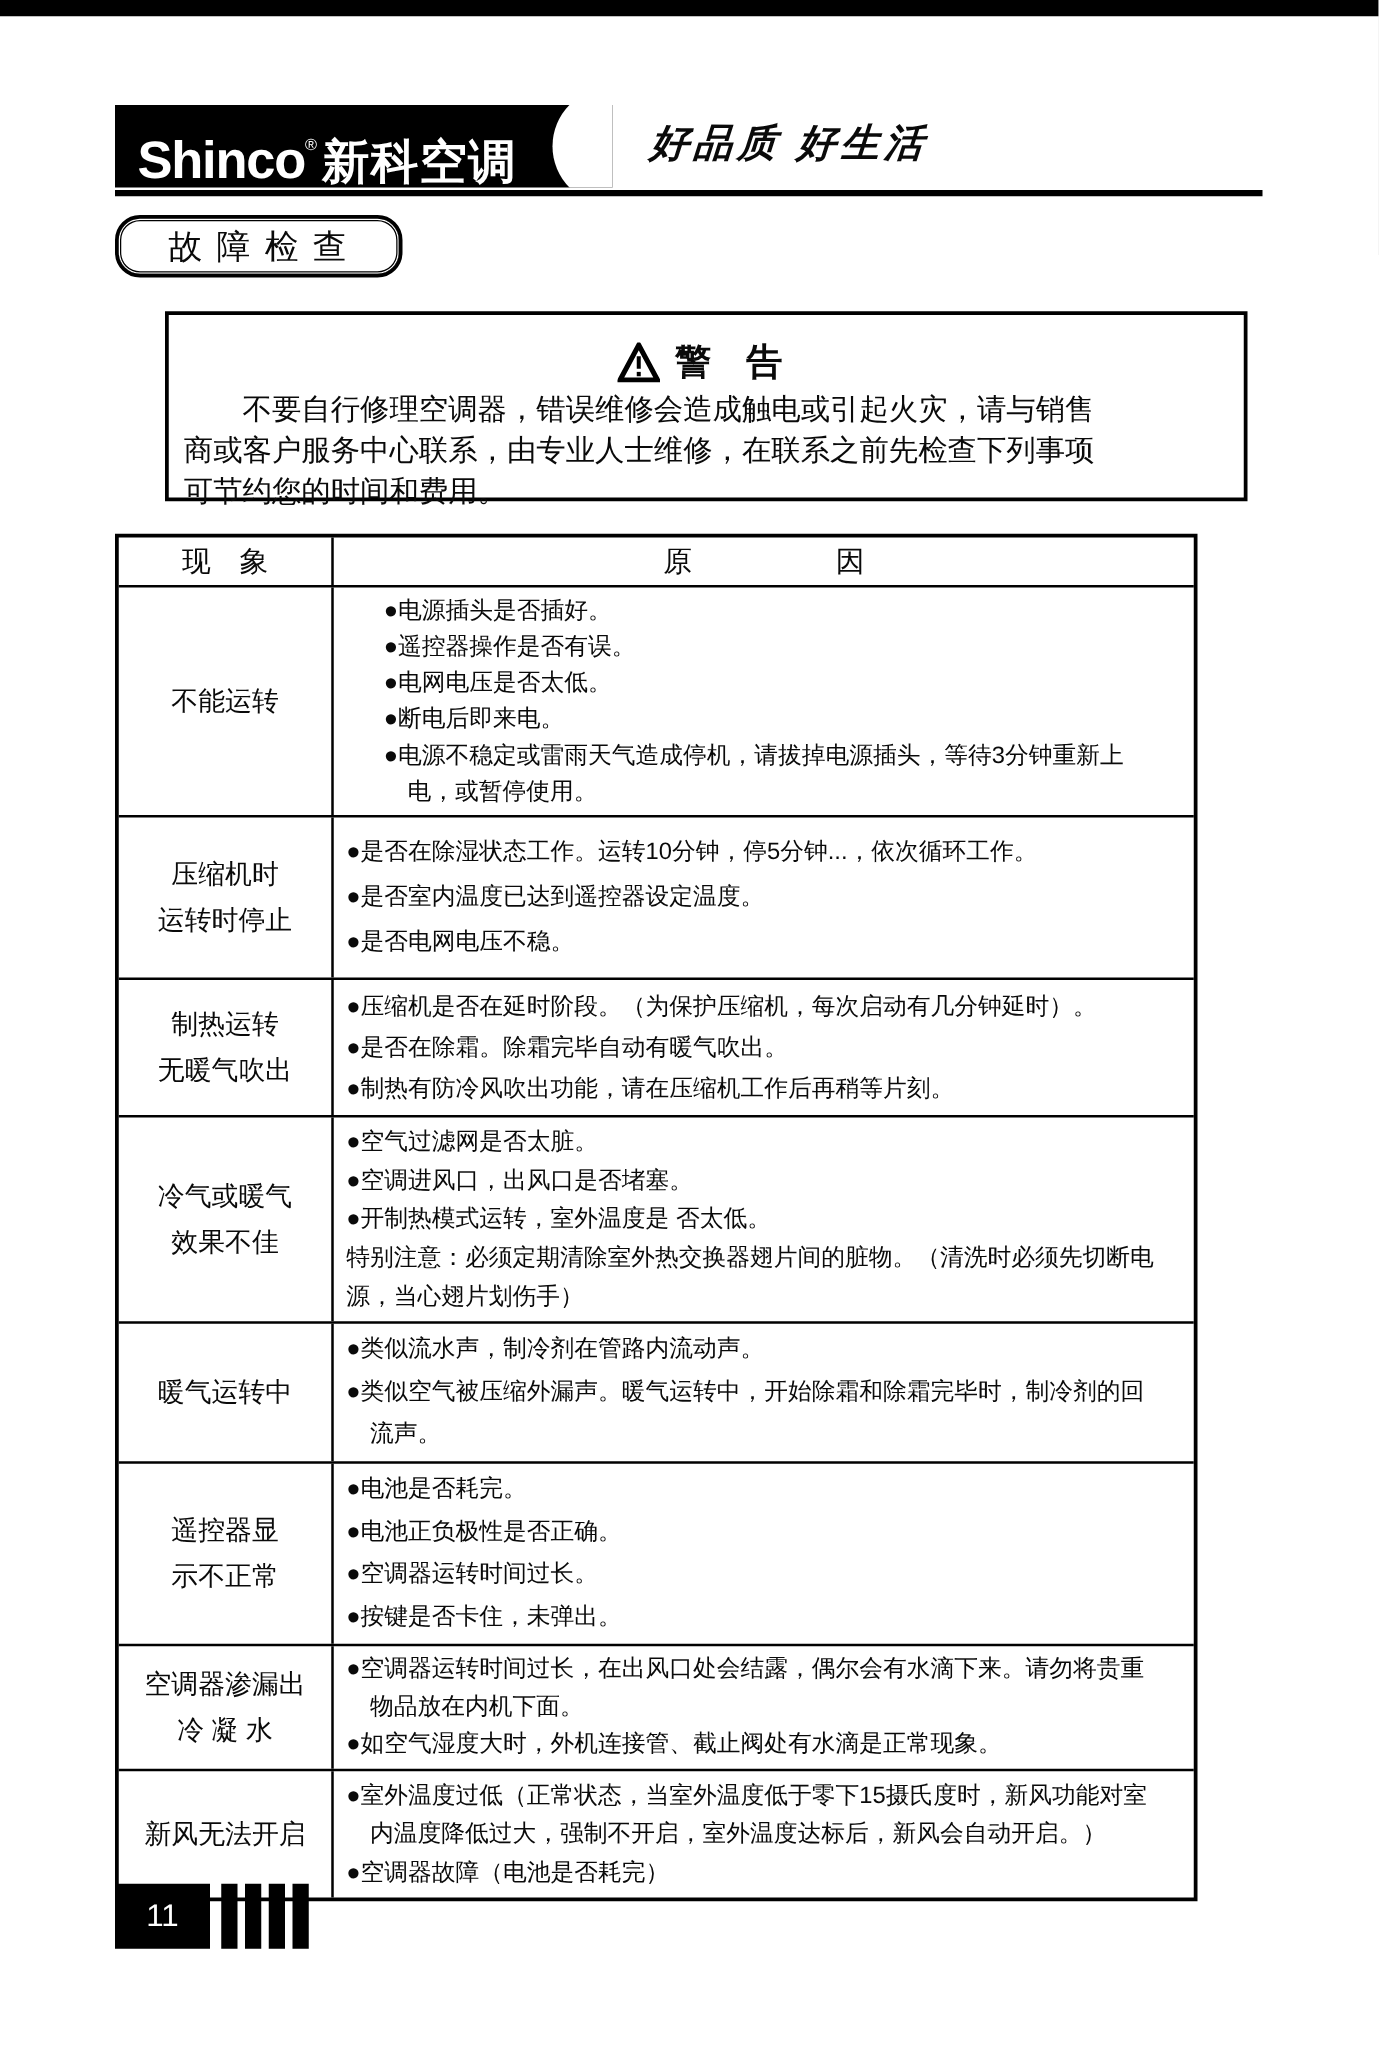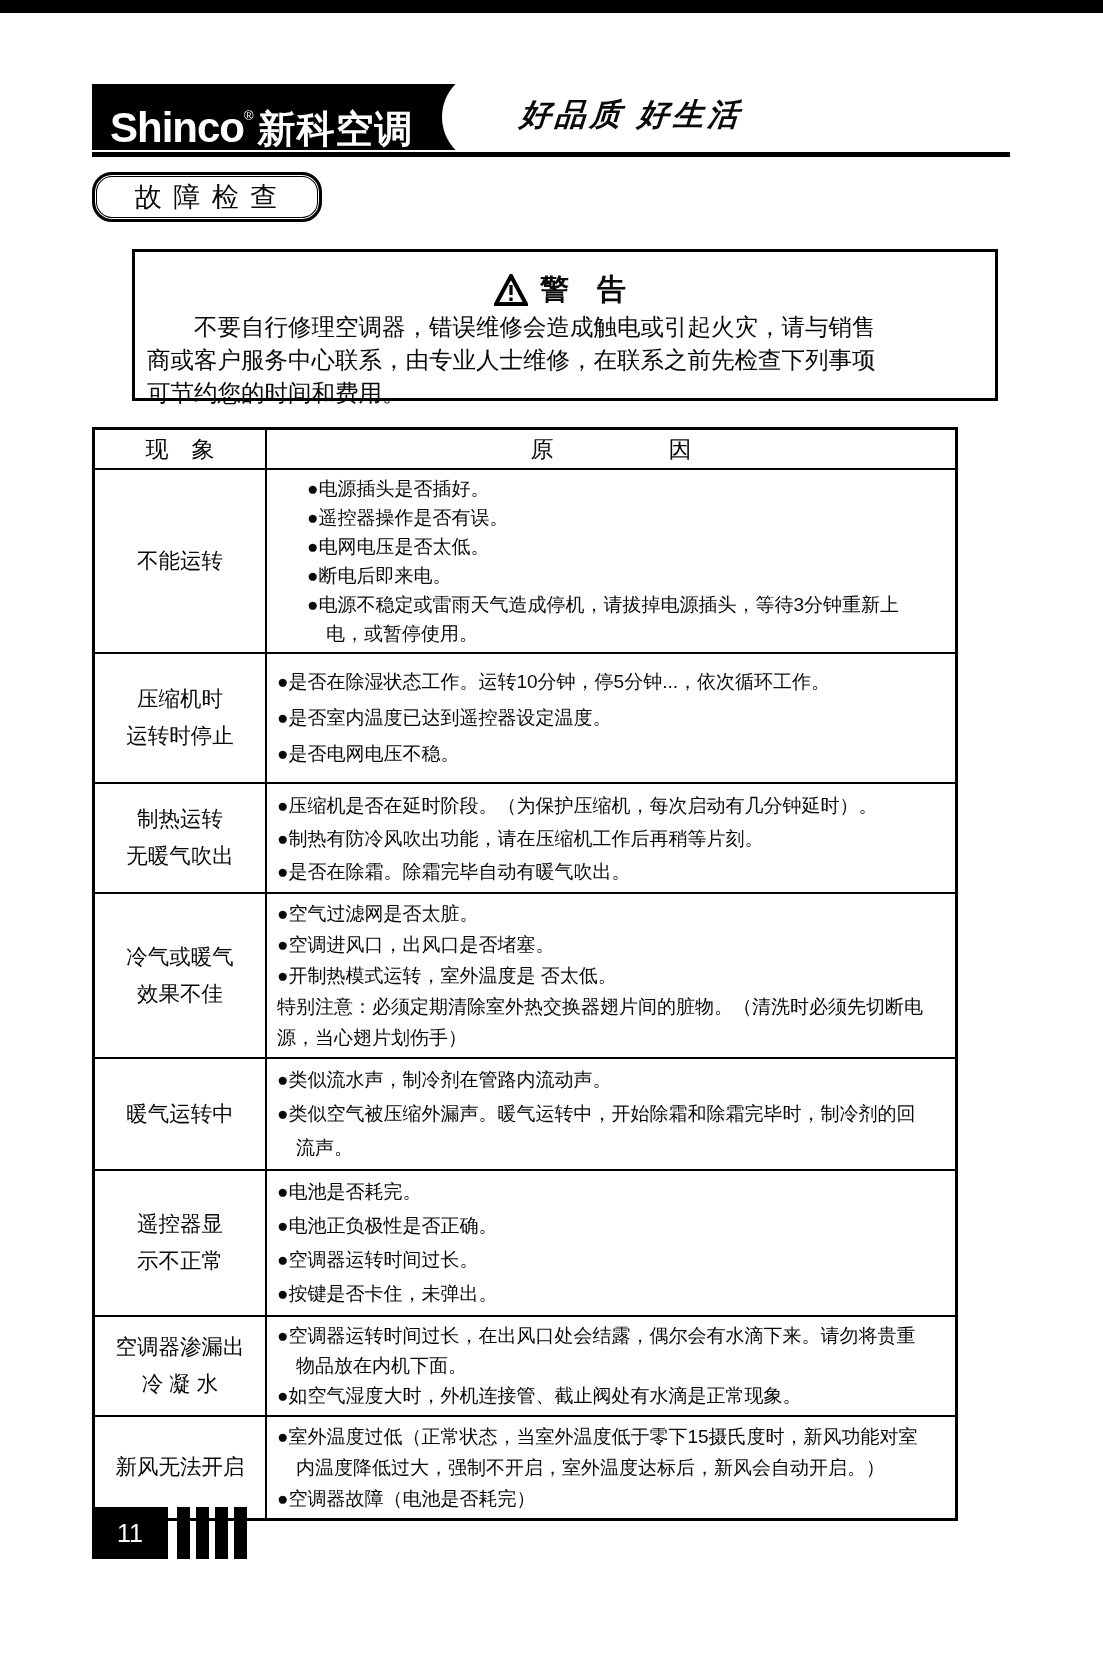--- a/index.html
+++ b/index.html
@@ -133,22 +133,22 @@
         <div class="t-causes" style="line-height: 36px;">
           <div class="c-item">●是否在除湿状态工作。运转10分钟，停5分钟...，依次循环工作。</div>
           <div class="c-item">●是否室内温度已达到遥控器设定温度。</div>
           <div class="c-item">●是否电网电压不稳。</div>
         </div>
       </div>
       <div class="t-row" style="min-height: 110px;">
         <div class="t-sym"><div>制热运转</div><div>无暖气吹出</div></div>
         <div class="t-causes" style="line-height: 33px;">
           <div class="c-item">●压缩机是否在延时阶段。（为保护压缩机，每次启动有几分钟延时）。</div>
+          <div class="c-item">●是否在除霜。除霜完毕自动有暖气吹出。</div>
           <div class="c-item">●制热有防冷风吹出功能，请在压缩机工作后再稍等片刻。</div>
-          <div class="c-item">●是否在除霜。除霜完毕自动有暖气吹出。</div>
         </div>
       </div>
       <div class="t-row" style="min-height: 156px;">
         <div class="t-sym"><div>冷气或暖气</div><div>效果不佳</div></div>
         <div class="t-causes" style="line-height: 31px;">
           <div class="c-item">●空气过滤网是否太脏。</div>
           <div class="c-item">●空调进风口，出风口是否堵塞。</div>
           <div class="c-item">●开制热模式运转，室外温度是 否太低。</div>
           <div class="c-item no-bullet">特别注意：必须定期清除室外热交换器翅片间的脏物。（清洗时必须先切断电源，当心翅片划伤手）</div>
         </div>

